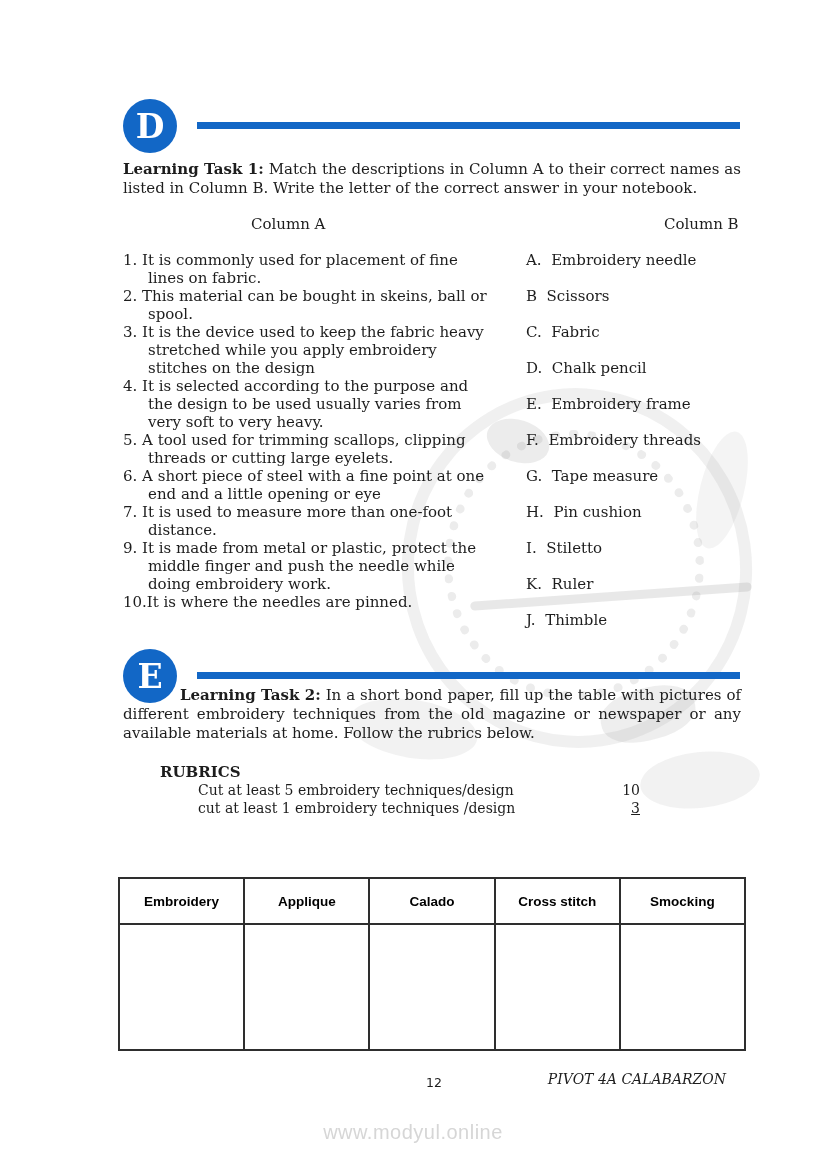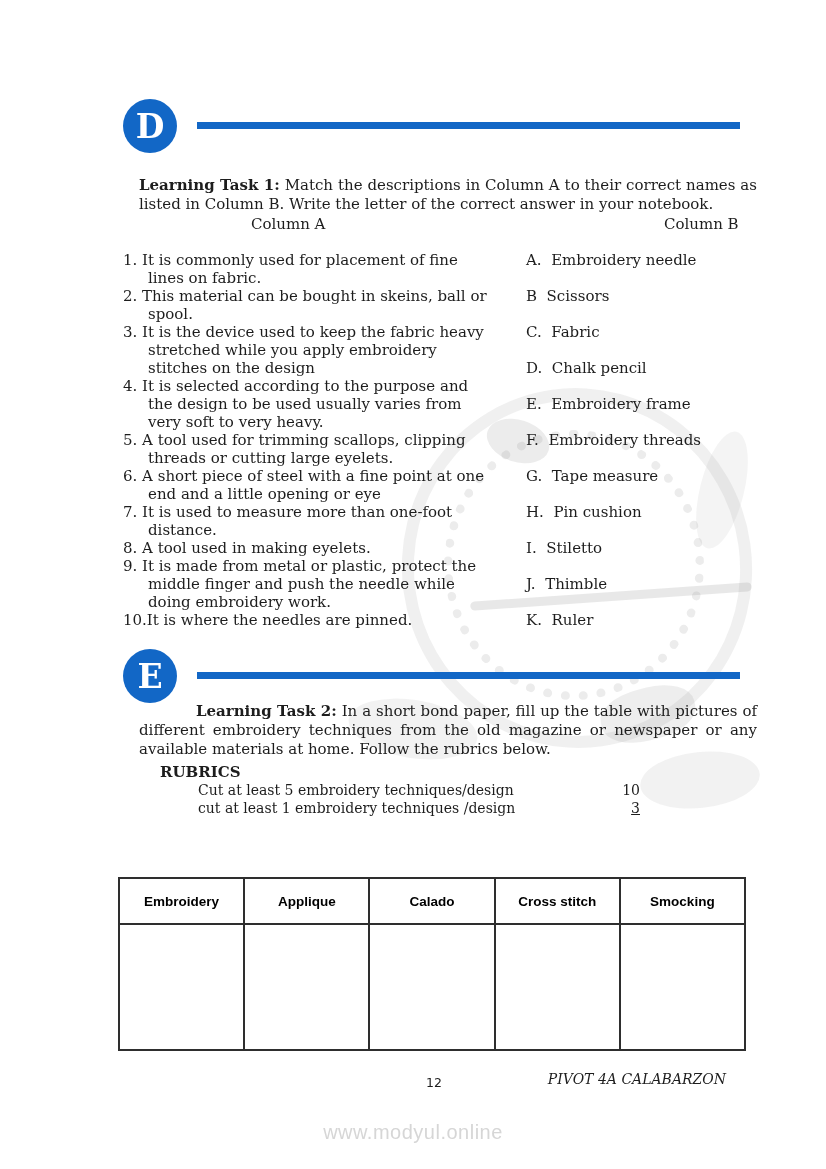--- a/index.html
+++ b/index.html
@@ -13,21 +13,21 @@
     position:absolute;width:54px;height:54px;border-radius:50%;
     background:var(--accent);color:#fff;display:flex;align-items:center;justify-content:center;
     font-family:"DejaVu Serif",serif;font-weight:bold;font-size:33px;
   }
   #badge-d{left:123px;top:99px;}
   #badge-e{left:123px;top:649px;}
   .rule{position:absolute;left:197px;width:543px;height:7px;background:var(--accent);}
   #rule-d{top:122px;}
   #rule-e{top:672px;}
   
-  .para{position:absolute;left:123px;width:618px;margin:16px;font-size:15px;line-height:19px;text-align:justify;}
+  .para{position:absolute;left:123px;width:618px;margin:0;font-size:15px;line-height:19px;text-align:justify;}
   #task1-para{top:160px;}
   #task2-para{top:686px;text-indent:57px;}
   .task-label{font-weight:bold;}
   
   .colhead{position:absolute;top:215px;font-size:15px;text-align:right;}
   #colhead-a{left:251px;}
   #colhead-b{left:664px;}
   .list-a{position:absolute;left:123px;top:251px;width:372px;}
   .item-a{font-size:15px;line-height:18px;padding-left:25px;text-indent:-25px;}
   .list-b{position:absolute;left:526px;top:251px;width:240px;}
@@ -86,37 +86,36 @@
   <div class="colhead" id="colhead-b">Column B</div>
 
   <div class="list-a">
     <div class="item-a">1. It is commonly used for placement of fine lines on fabric.</div>
     <div class="item-a">2. This material can be bought in skeins, ball or spool.</div>
     <div class="item-a">3. It is the device used to keep the fabric heavy stretched while you apply embroidery stitches on the design</div>
     <div class="item-a">4. It is selected according to the purpose and the design to be used usually varies from very soft to very heavy.</div>
     <div class="item-a">5. A tool used for trimming scallops, clipping threads or cutting large eyelets.</div>
     <div class="item-a">6. A short piece of steel with a fine point at one end and a little opening or eye</div>
     <div class="item-a">7. It is used to measure more than one-foot distance.</div>
-    <div class="item-a">8. A tool used in making eyelets.</div>
     <div class="item-a">9. It is made from metal or plastic, protect the middle finger and push the needle while doing embroidery work.</div>
     <div class="item-a">10.It is where the needles are pinned.</div>
   </div>
 
   <div class="list-b">
     <div class="item-b">A.  Embroidery needle</div>
     <div class="item-b">B  Scissors</div>
     <div class="item-b">C.  Fabric</div>
     <div class="item-b">D.  Chalk pencil</div>
     <div class="item-b">E.  Embroidery frame</div>
     <div class="item-b">F.  Embroidery threads</div>
     <div class="item-b">G.  Tape measure</div>
     <div class="item-b">H.  Pin cushion</div>
     <div class="item-b">I.  Stiletto</div>
+    <div class="item-b">K.  Ruler</div>
     <div class="item-b">J.  Thimble</div>
-    <div class="item-b">K.  Ruler</div>
   </div>
 
   <div class="badge" id="badge-e">E</div>
   <div class="rule" id="rule-e"></div>
 
   <p class="para" id="task2-para"><span class="task-label">Learning Task 2:</span><span> In a short bond paper, fill up the table  with pictures of different embroidery techniques from the old magazine or newspaper or any available materials at home. Follow the rubrics below.</span></p>
 
   <div id="rubrics-title">RUBRICS</div>
   <div class="rubrics-rows">
     <div class="rrow">

